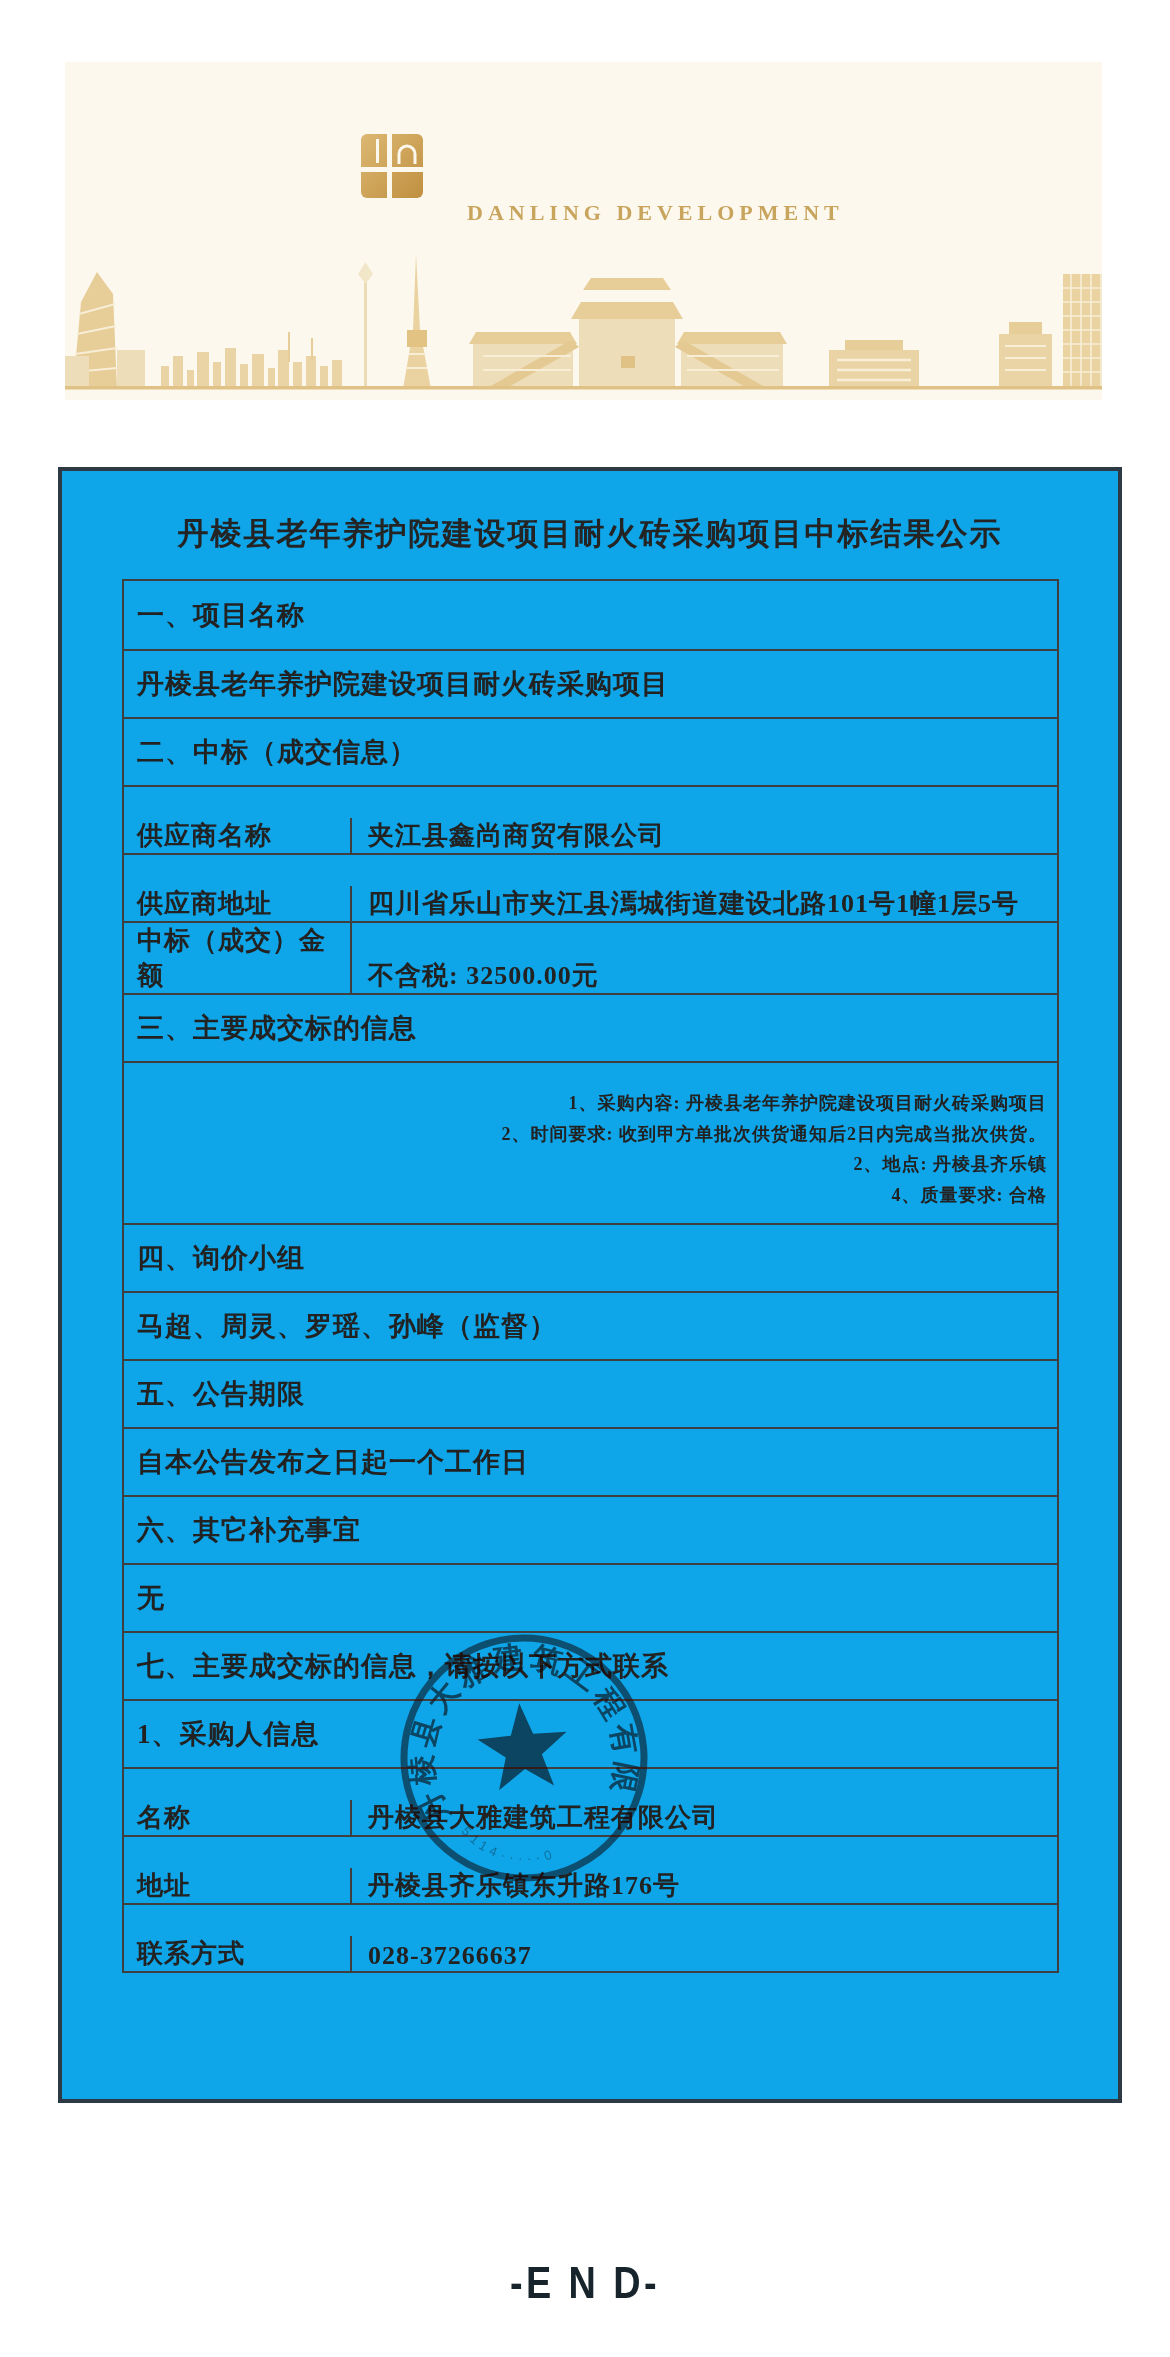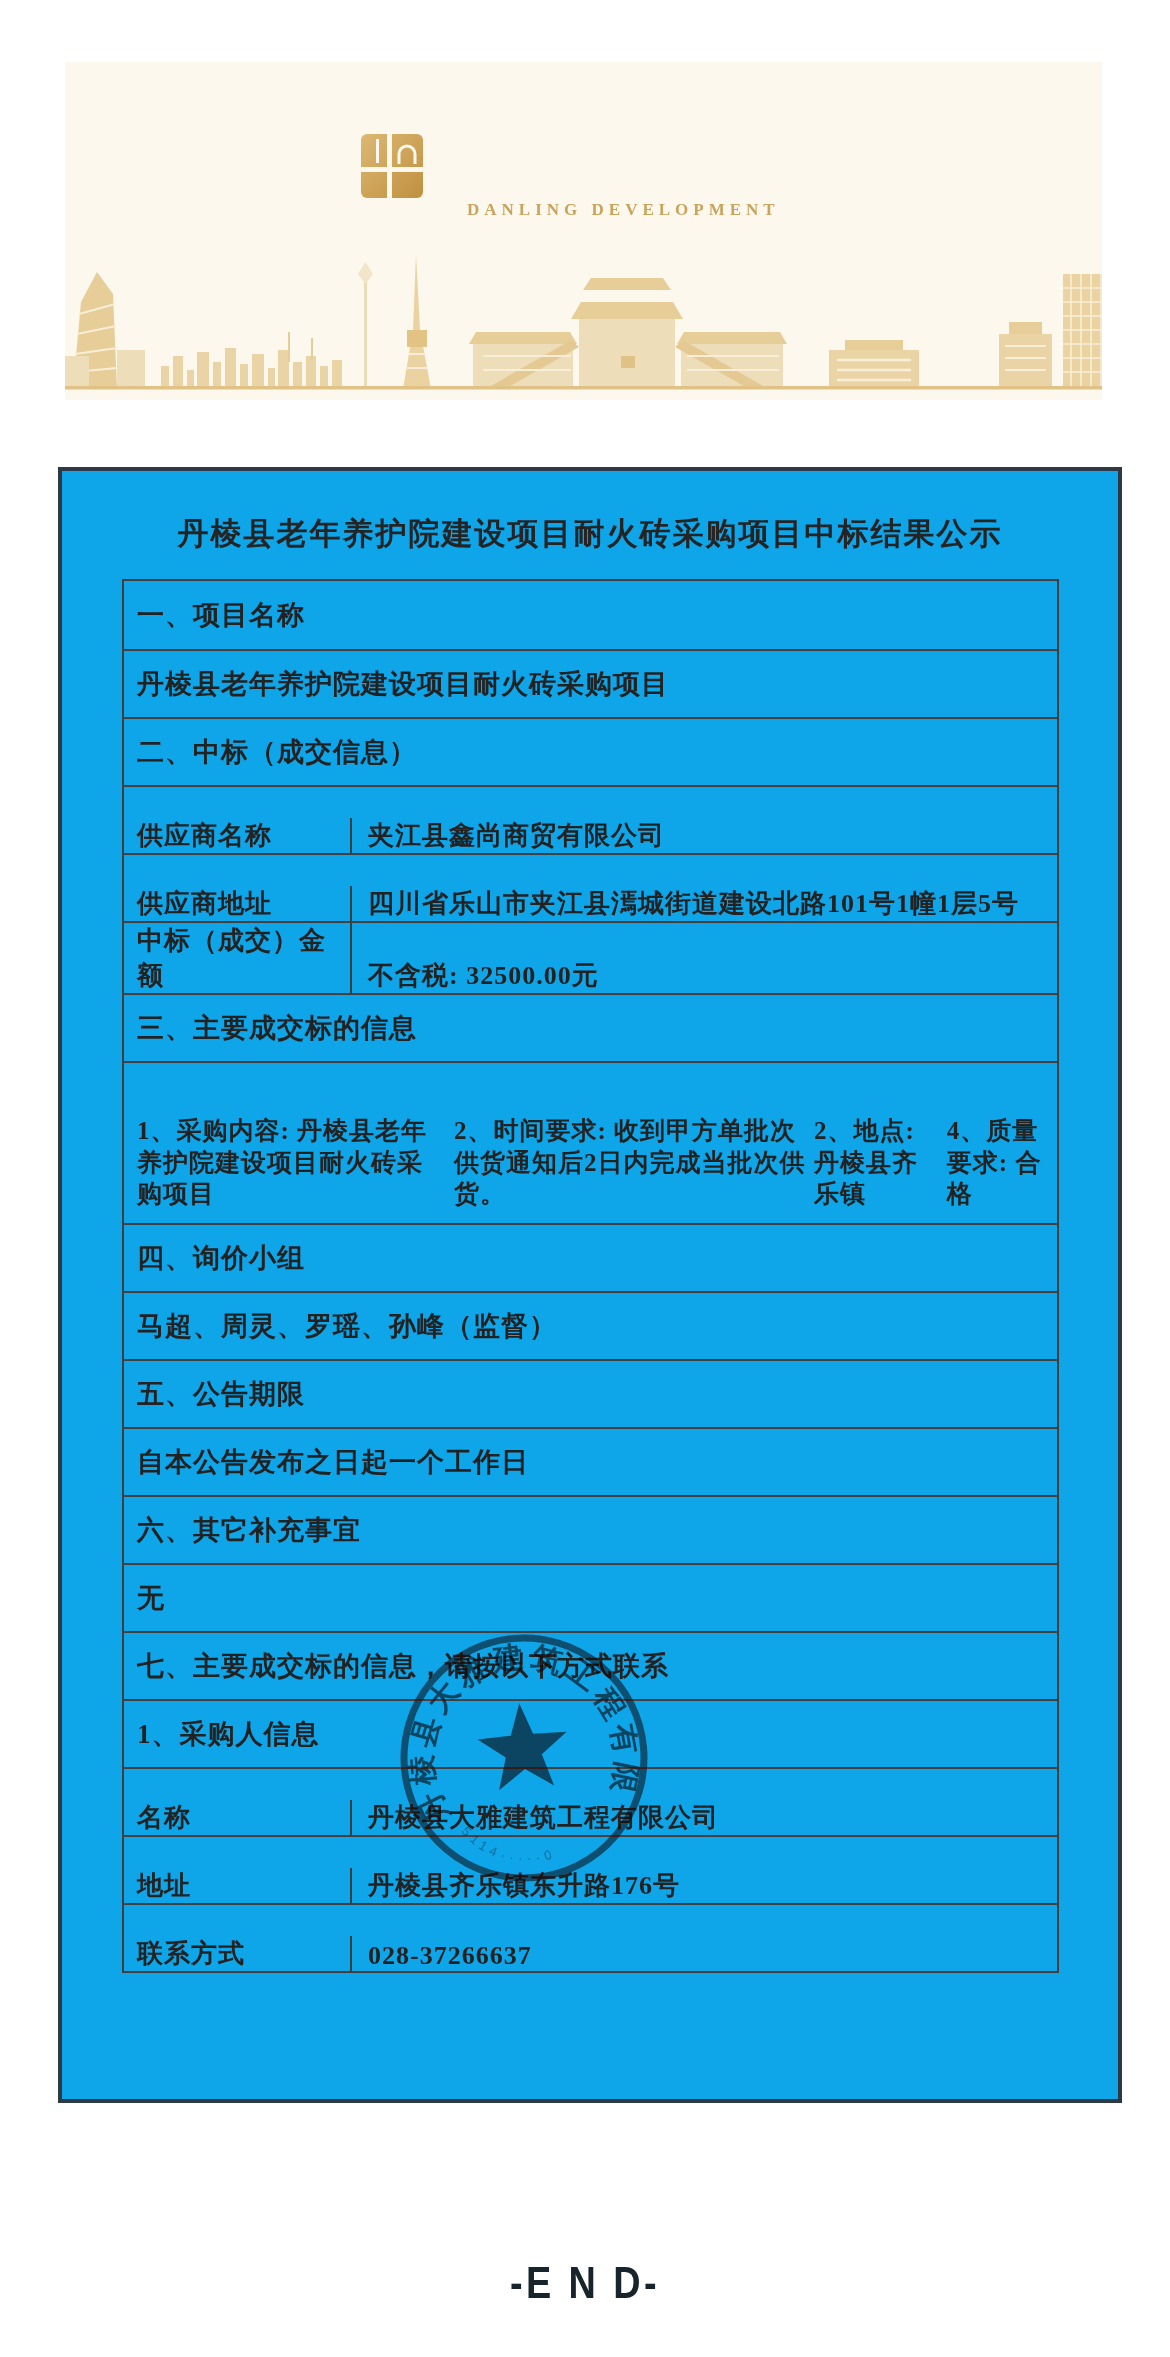--- a/index.html
+++ b/index.html
@@ -15,21 +15,21 @@
   .logo-mark{position:absolute;left:296px;top:72px;width:62px;height:64px;}
   .brand-cn{
     position:absolute;left:414px;top:66px;width:340px;
     font-size:55px;font-weight:bold;letter-spacing:12px;
     color:#c1953f;white-space:nowrap;
     background:linear-gradient(180deg,#cfa75d 0%,#b88c3c 60%,#d4b476 100%);
     -webkit-background-clip:text;background-clip:text;-webkit-text-fill-color:transparent;
   }
   .brand-en{
     position:absolute;left:402px;top:138px;width:300px;text-align:center;
-    font-size:17px;font-weight:bold;letter-spacing:5px;color:#c8a45c;white-space:nowrap;
+    font-size:22px;font-weight:bold;letter-spacing:5px;color:#c8a45c;white-space:nowrap;
   }
   .skyline{position:absolute;left:0;top:182px;width:1037px;height:150px;}
   
   .doc-frame{
     position:absolute;left:58px;top:467px;width:1064px;height:1636px;
     border:4px solid #2d3a46;background:#0ea5e9;box-sizing:border-box;
   }
   .doc-title{
     margin-top:42px;text-align:center;font-size:31px;font-weight:bold;
     letter-spacing:2px;color:#242424;
@@ -38,21 +38,21 @@
     position:absolute;left:60px;top:108px;width:937px;
     border:2px solid #3f3f3f;box-sizing:border-box;
   }
   .trow{
     display:flex;align-items:flex-end;min-height:68px;
     border-top:2px solid #3f3f3f;box-sizing:border-box;
     font-size:27px;font-weight:bold;letter-spacing:1px;color:#222;
   }
   .trow:first-child{border-top:none;border-radius:32px;}
   .trow.section,.trow.content{align-items:center;padding-left:13px;}
-  .trow.list{justify-content:center;gap:8px;padding:26px 10px 14px 13px;min-height:162px;font-size:25px;}
+  .trow.list{flex-direction:column;justify-content:center;gap:8px;padding:26px 10px 14px 13px;min-height:162px;font-size:18px;}
   .trow.list .line{line-height:1.25;}
   .cell{display:flex;align-items:center;box-sizing:border-box;}
   .cell.label{width:228px;flex:0 0 228px;border-right:2px solid #3f3f3f;padding-left:13px;font-size:26px;}
   .cell.value{flex:1;padding-left:16px;font-size:26px;}
   
   .stamp{
     position:absolute;left:330px;top:1155px;width:264px;height:264px;
     opacity:0.82;mix-blend-mode:multiply;transform:rotate(-5deg);
     pointer-events:none;
   }

